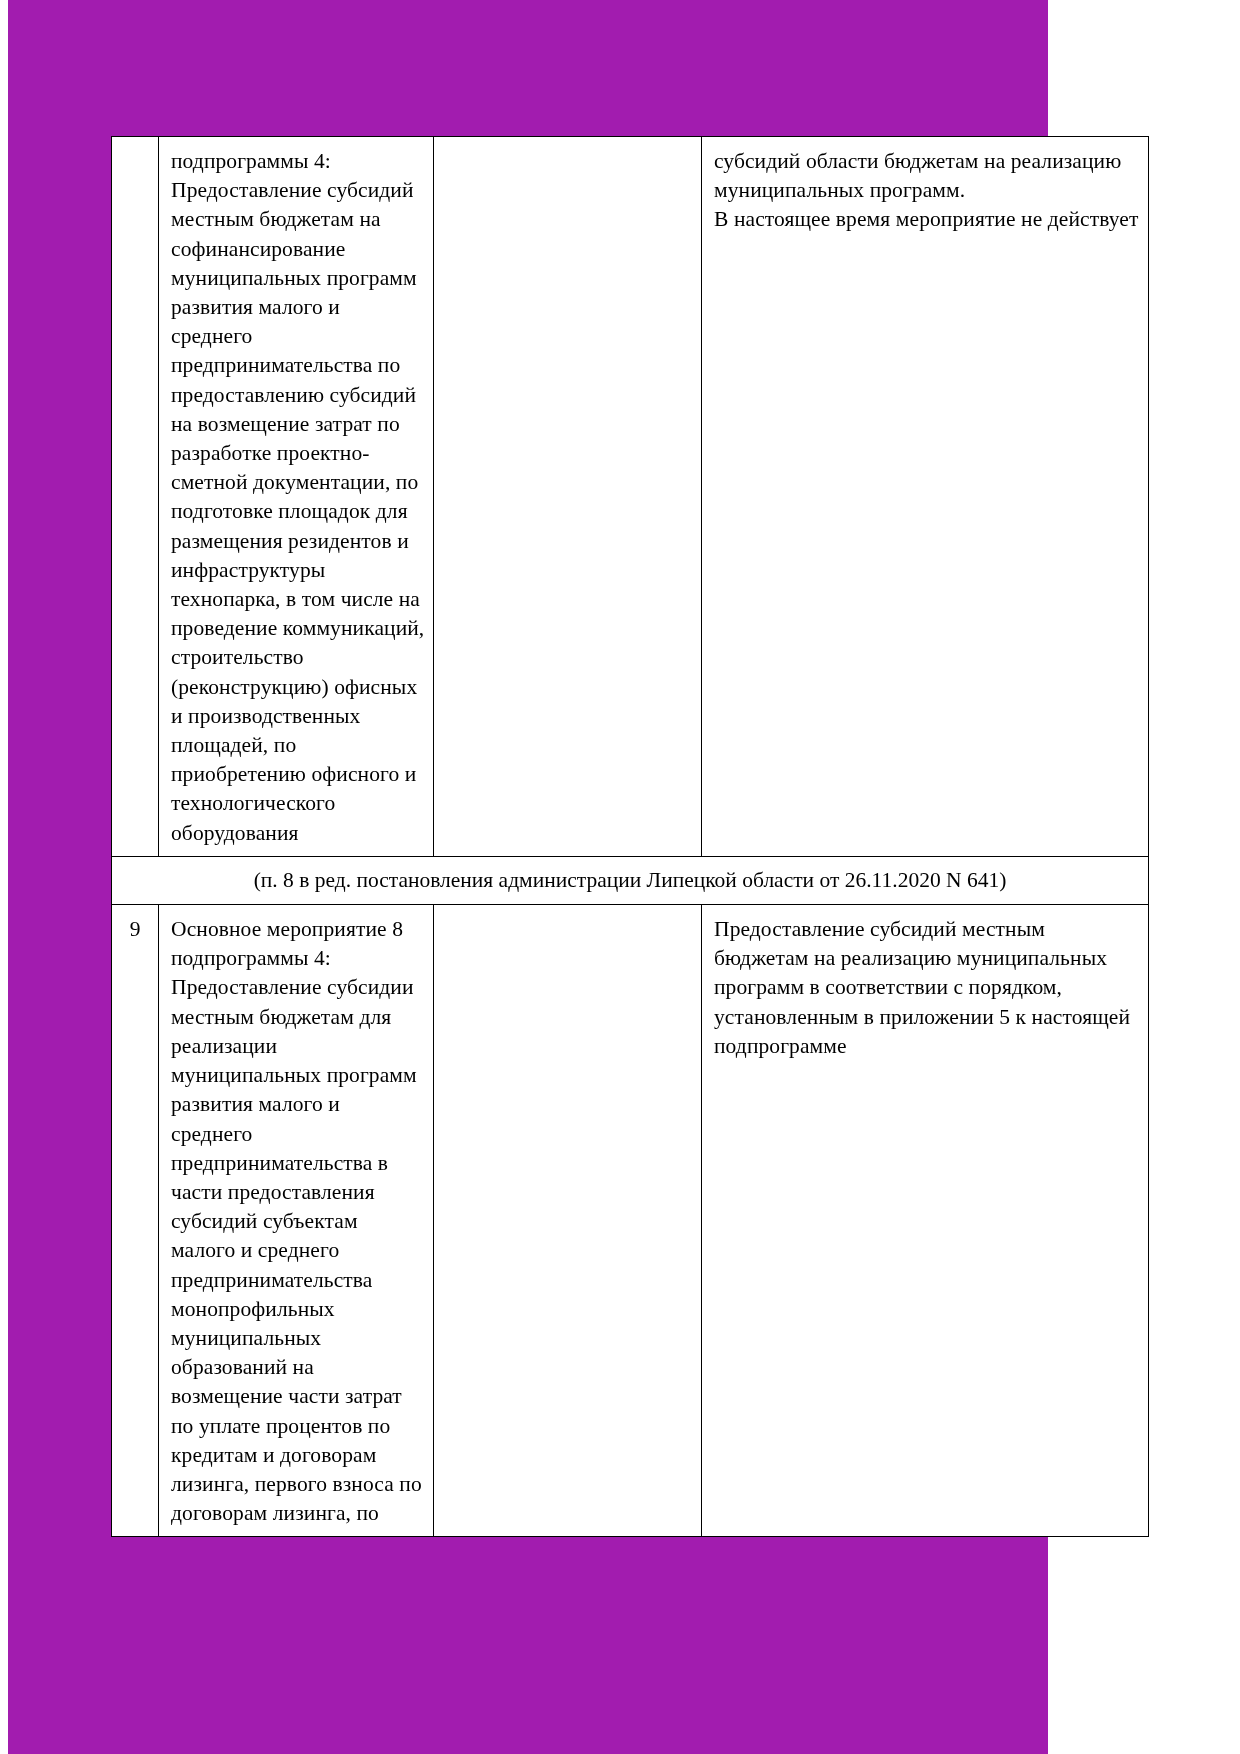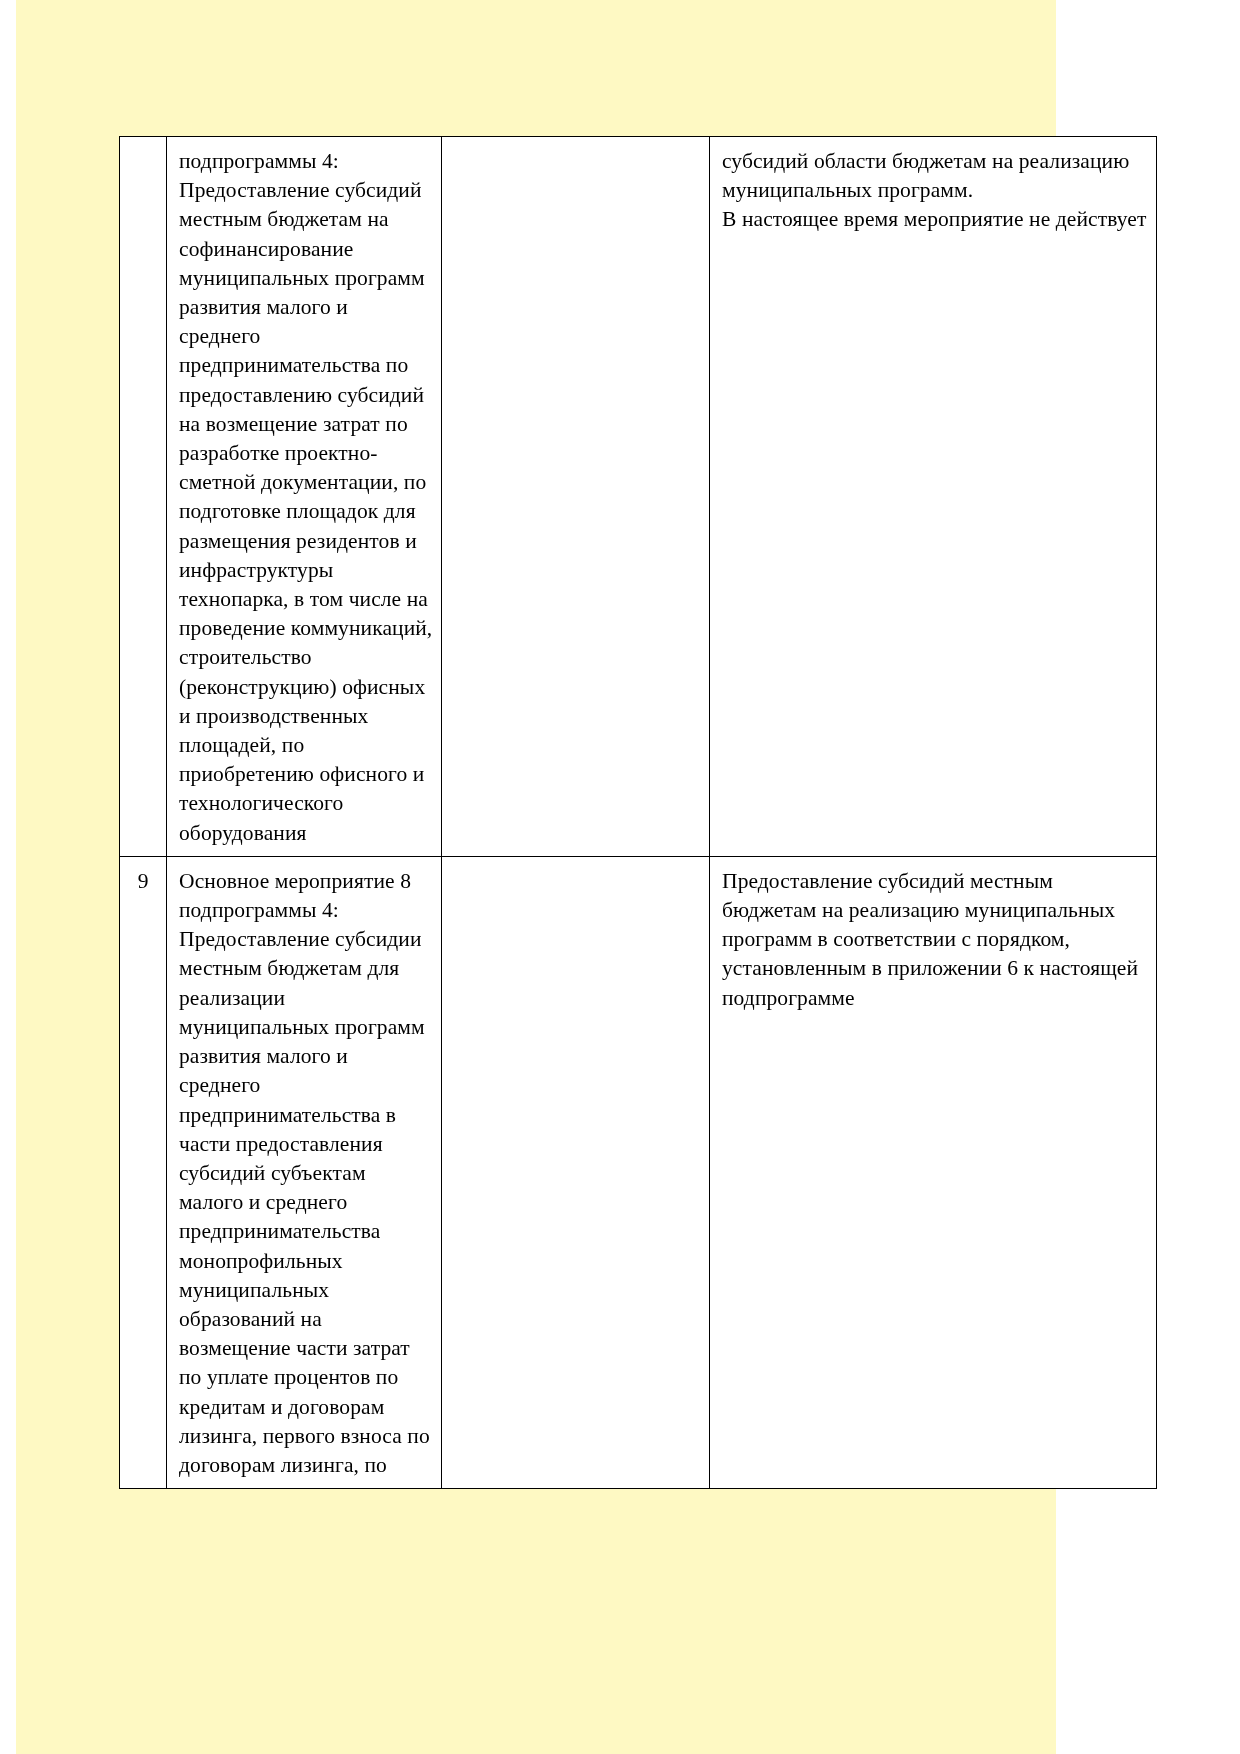--- a/index.html
+++ b/index.html
@@ -10,25 +10,25 @@
   body {
     width: 1240px;
     height: 1754px;
     font-family: "Liberation Serif", "DejaVu Serif", serif;
     color: #000000;
     position: relative;
     overflow: hidden;
   }
   .page {
     position: absolute;
-    left: 16px;
+    left: 8px;
     top: 0;
     width: 1040px;
     height: 1754px;
-    background: #fef9c3;
+    background: #a21caf;
   }
   .doc-table {
     position: absolute;
     left: 103px;
     top: 136px;
     width: 1037px;
     border-collapse: collapse;
     table-layout: fixed;
   }
   .doc-table td {
@@ -96,31 +96,36 @@
         </td>
         <td>
           <div class="cell-inner cell-empty"></div>
         </td>
         <td>
           <div class="cell-inner">субсидий области бюджетам на реализацию муниципальных программ.
 В настоящее время мероприятие не действует</div>
         </td>
       </tr>
 
+      <tr class="note-row">
+        <td colspan="4">
+          <div class="note-inner">(п. 8 в ред. постановления администрации Липецкой области от 26.11.2020 N 641)</div>
+        </td>
+      </tr>
 
       <tr>
         <td>
           <div class="cell-num">9</div>
         </td>
         <td>
           <div class="cell-inner">Основное мероприятие 8 подпрограммы 4: Предоставление субсидии местным бюджетам для реализации муниципальных программ развития малого и среднего предпринимательства в части предоставления субсидий субъектам малого и среднего предпринимательства монопрофильных муниципальных образований на возмещение части затрат по уплате процентов по кредитам и договорам лизинга, первого взноса по договорам лизинга, по</div>
         </td>
         <td>
           <div class="cell-inner cell-empty"></div>
         </td>
         <td>
-          <div class="cell-inner">Предоставление субсидий местным бюджетам на реализацию муниципальных программ в соответствии с порядком, установленным в приложении 6 к настоящей подпрограмме</div>
+          <div class="cell-inner">Предоставление субсидий местным бюджетам на реализацию муниципальных программ в соответствии с порядком, установленным в приложении 5 к настоящей подпрограмме</div>
         </td>
       </tr>
     </tbody>
   </table>
 
 </div>
 
 </body></html>

